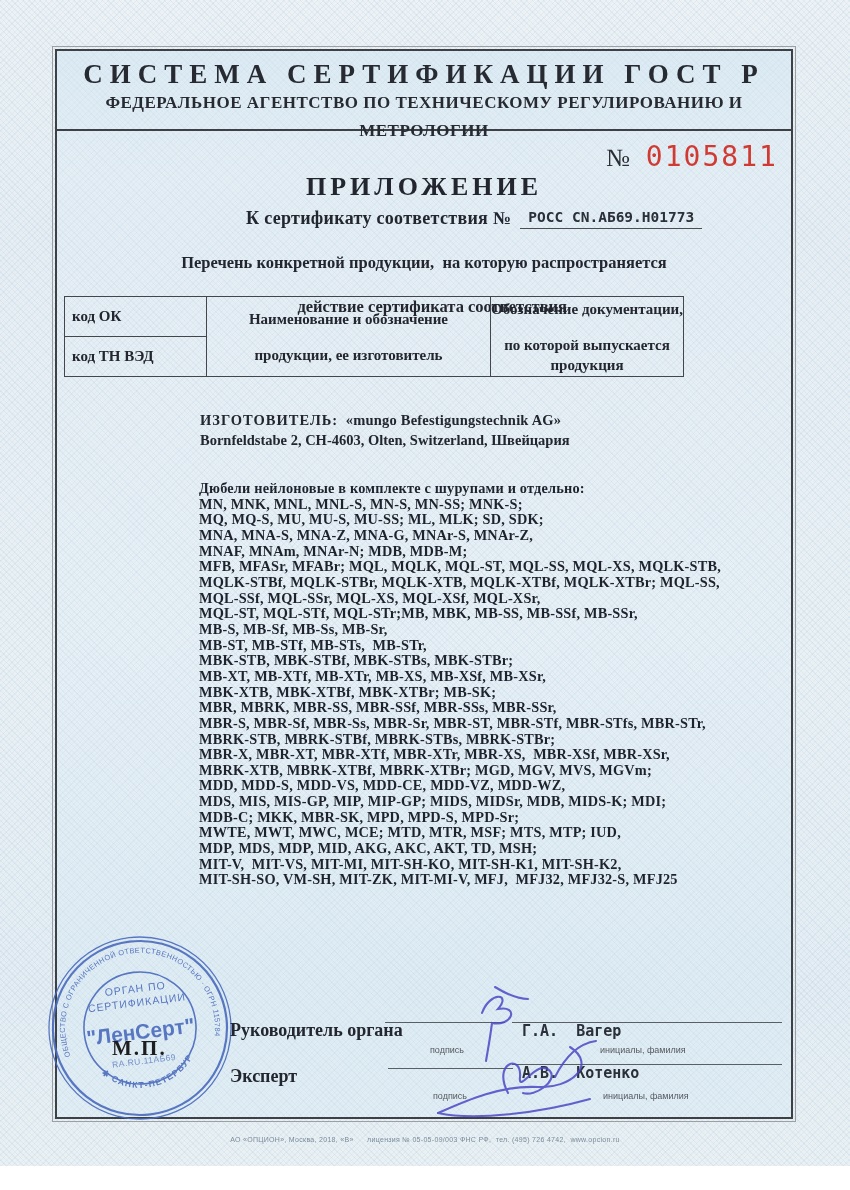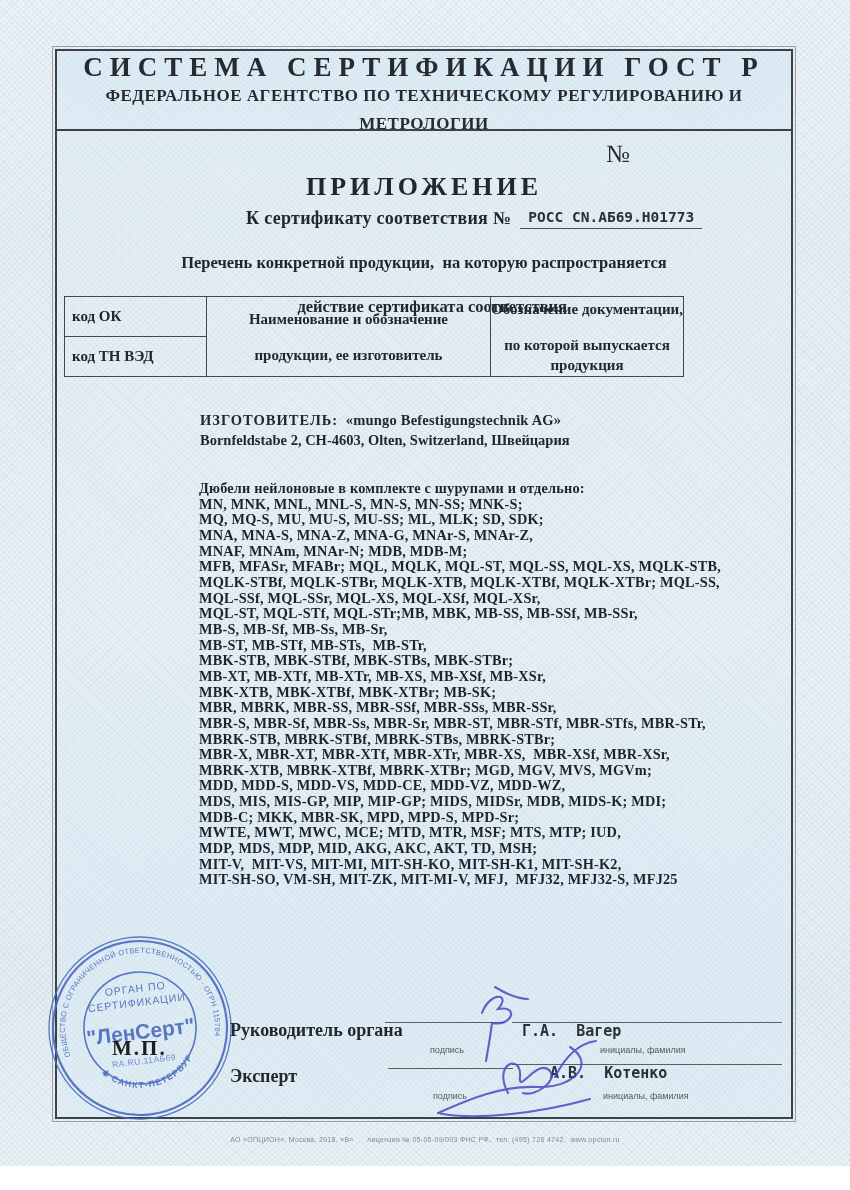--- a/index.html
+++ b/index.html
@@ -11,21 +11,21 @@
     background-color:#edf2f5;
     background-image:
       repeating-linear-gradient(45deg, rgba(150,180,205,.14) 0 1px, transparent 1px 4px),
       repeating-linear-gradient(-45deg, rgba(150,180,205,.12) 0 1px, transparent 1px 4px),
       linear-gradient(180deg,#ecf2f5 0%,#e6eef4 20%,#eaf1f5 55%,#e3edf3 85%,#eaf1f4 100%);}
   
   .frame{position:absolute;left:52px;top:46px;width:744px;height:1076px;
          border:1px solid #9aa0a4;padding:2px;box-sizing:border-box;}
   .frame-in{border:2px solid #3d4146;width:100%;height:100%;box-sizing:border-box;
     background:linear-gradient(180deg, rgba(208,229,242,.55) 0%, rgba(222,236,245,.35) 12%, rgba(222,236,245,.15) 30%, rgba(210,232,244,.35) 100%);}
-  .doc-header{height:80px;border-bottom:2px solid #3d4146;text-align:center;box-sizing:border-box;padding-top:1px;}
+  .doc-header{height:80px;border-bottom:2px solid #3d4146;text-align:center;box-sizing:border-box;padding-top:8px;}
   .h-system{font-size:27px;font-weight:bold;letter-spacing:7px;color:#272a31;line-height:30px;}
   .h-agency{font-size:17px;font-weight:bold;letter-spacing:.5px;color:#272a31;line-height:28px;}
 
   .form-number{position:absolute;left:606px;top:140px;display:flex;align-items:baseline;gap:16px;}
   .fn-prefix{font-size:25px;color:#2a2d33;}
   .fn-value{font-family:"DejaVu Sans Mono", monospace;font-size:28px;letter-spacing:2px;color:#d13a32;}
 
   .doc-title{position:absolute;left:52px;top:172px;width:744px;text-align:center;
              font-size:26px;font-weight:bold;letter-spacing:4px;color:#23262e;}
   .cert-line{position:absolute;left:246px;top:208px;display:flex;align-items:flex-end;text-align:right;}
@@ -85,20 +85,21 @@
     <div class="frame-in">
       <div class="doc-header">
         <div class="h-system">СИСТЕМА СЕРТИФИКАЦИИ ГОСТ Р</div>
         <div class="h-agency">ФЕДЕРАЛЬНОЕ АГЕНТСТВО ПО ТЕХНИЧЕСКОМУ РЕГУЛИРОВАНИЮ И МЕТРОЛОГИИ</div>
       </div>
     </div>
   </div>
 
   <div class="form-number">
     <span class="fn-prefix">№</span>
+    <span class="fn-value">0105811</span>
   </div>
 
   <div class="doc-title">ПРИЛОЖЕНИЕ</div>
   <div class="cert-line">
     <span class="cert-label">К сертификату соответствия №</span>
     <span class="cert-num">РОСС CN.АБ69.Н01773</span>
   </div>
   <div class="subtitle"><span>Перечень конкретной продукции,  на которую распространяется</span><br>
     <span>действие сертификата соответствия</span></div>
 
@@ -178,21 +179,21 @@
   <div class="sig-role" style="left:230px;top:1020px;">Руководитель органа</div>
   <div class="sig-line" style="left:385px;top:1022px;width:120px;"></div>
   <div class="sig-cap" style="left:430px;top:1045px;">подпись</div>
   <div class="sig-name" style="left:522px;top:1022px;">Г.А.  Вагер</div>
   <div class="sig-line" style="left:512px;top:1022px;width:270px;"></div>
   <div class="sig-cap" style="left:600px;top:1045px;">инициалы, фамилия</div>
 
   <div class="sig-role" style="left:230px;top:1066px;">Эксперт</div>
   <div class="sig-line" style="left:388px;top:1068px;width:125px;"></div>
   <div class="sig-cap" style="left:433px;top:1091px;">подпись</div>
-  <div class="sig-name" style="left:550px;top:1064px;">А.В.  Котенко</div>
+  <div class="sig-name" style="left:522px;top:1064px;">А.В.  Котенко</div>
   <div class="sig-line" style="left:512px;top:1064px;width:270px;"></div>
   <div class="sig-cap" style="left:603px;top:1091px;">инициалы, фамилия</div>
 
   <svg class="ink" width="240" height="145" viewBox="0 0 240 145">
     <g fill="none" stroke="#4c49c6" stroke-width="2.1" stroke-linecap="round" opacity="0.85">
       <path d="M 62,28 C 70,6 92,8 78,24 C 100,20 92,42 72,38 C 70,54 68,64 66,76"></path>
       <path d="M 75,2 C 88,10 98,14 108,14"></path>
       <path d="M 150,62 C 178,80 150,104 118,102 C 80,100 45,116 18,128"></path>
       <path d="M 88,108 C 72,78 102,68 100,92 C 98,110 118,72 130,86 C 138,96 115,112 103,108"></path>
       <path d="M 18,128 C 55,136 120,128 170,114"></path>

